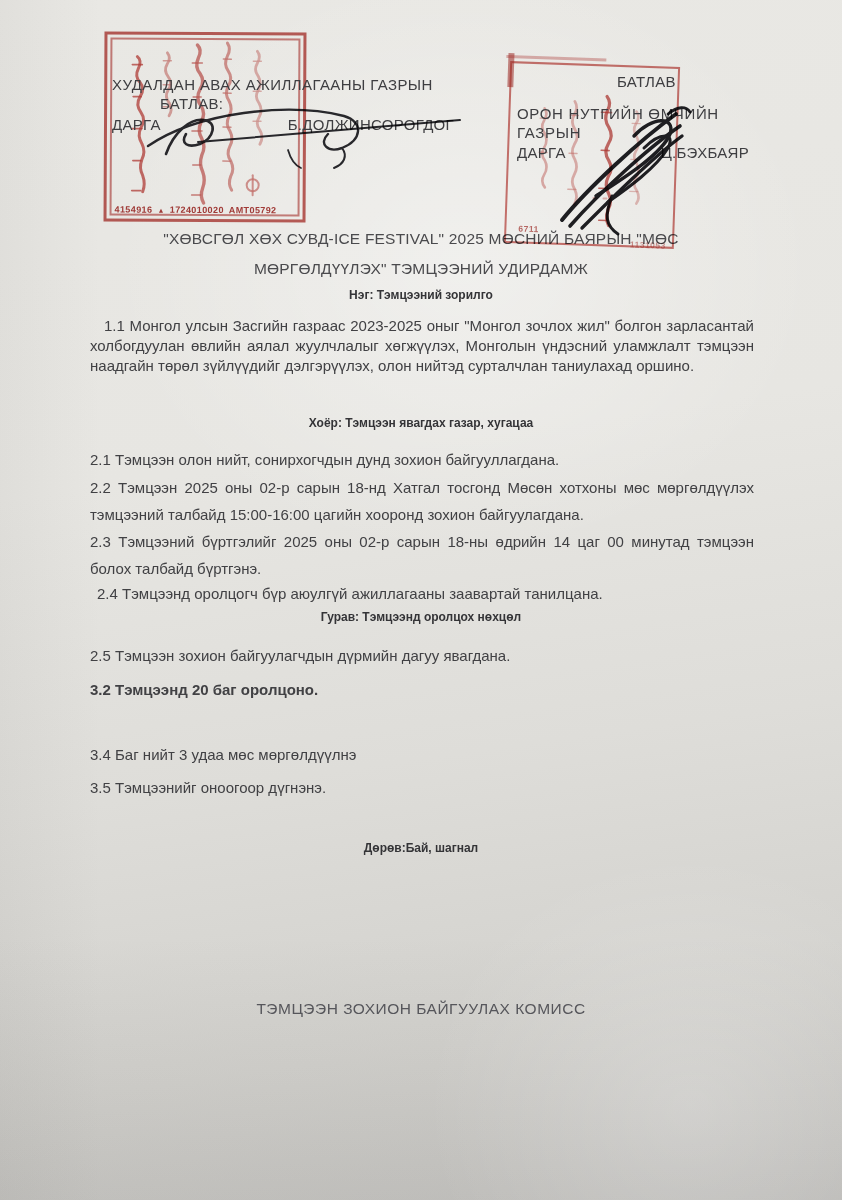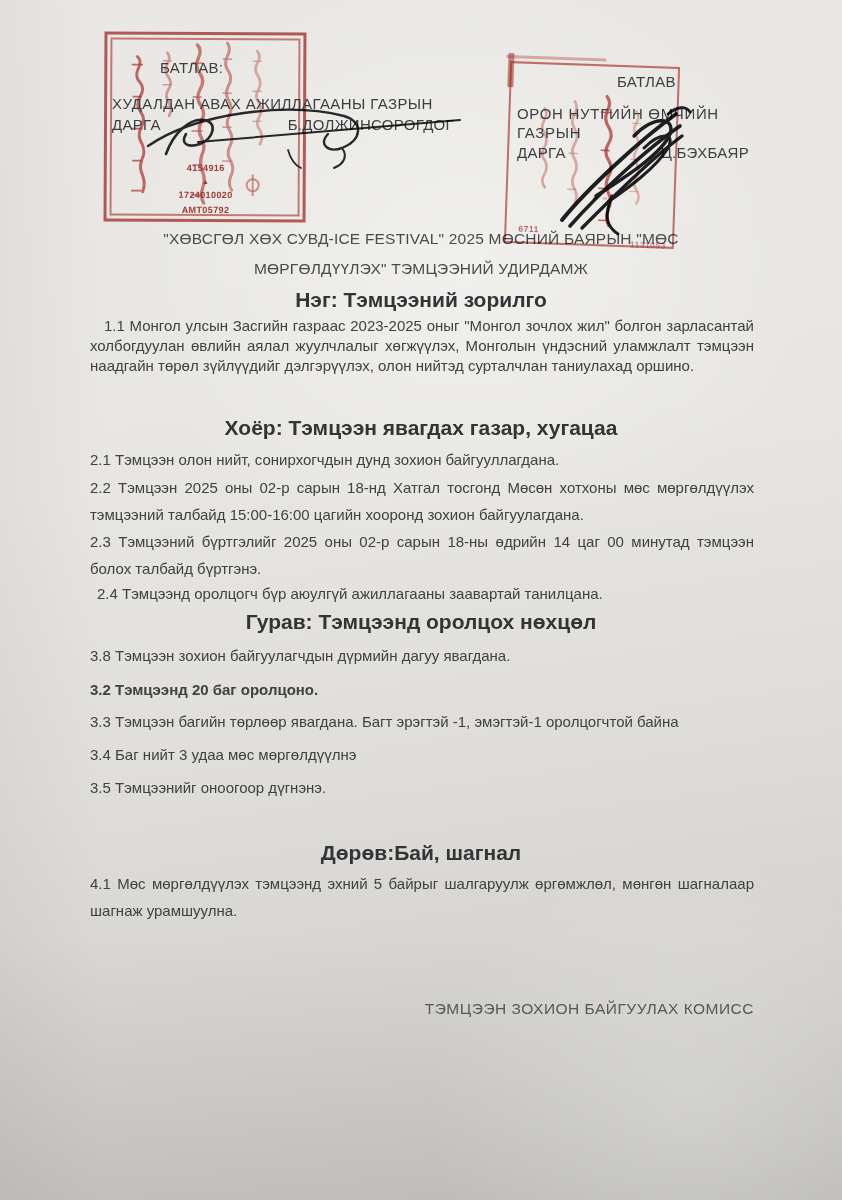--- a/index.html
+++ b/index.html
@@ -16,25 +16,25 @@
       linear-gradient(to bottom, rgba(0,0,0,0) 78%, rgba(90,88,85,.10) 100%),
       linear-gradient(to right, rgba(90,88,85,.06), rgba(0,0,0,0) 12%);
   }
   .approve{position:absolute;z-index:5;font-size:15px;line-height:19px;letter-spacing:.3px;color:#3e3e41;}
   .approve .row{display:flex;justify-content:space-between;}
   .title{
     position:absolute;top:224px;left:81px;width:680px;z-index:2;
     text-align:center;font-size:15.5px;line-height:30px;letter-spacing:.2px;color:#4a4a4d;
   }
   .h{position:absolute;left:88px;width:666px;z-index:2;text-align:center;
-     font-weight:bold;font-size:21px;color:#343437;}
+     font-weight:bold;font-size:12px;color:#343437;}
   .p{position:absolute;left:90px;width:664px;z-index:2;font-size:15px;line-height:27px;color:#414144;}
   .p.justify{text-align:justify;}
   .p.first{line-height:20px;text-indent:14px;}
-  .footer{position:absolute;top:1000px;left:88px;width:666px;z-index:2;text-align:right;
+  .footer{position:absolute;top:1000px;left:88px;width:666px;z-index:2;text-align:center;
           font-size:15.5px;letter-spacing:.5px;color:#56565b;}
   
   .stamp{position:absolute;z-index:3;mix-blend-mode:multiply;}
   .stamp-left{
     left:104px;top:32px;width:196px;height:184px;
     border:3px solid rgba(178,52,48,.78);transform:rotate(.3deg);
   }
   .stamp-left .inner{position:absolute;inset:3px;border:2px solid rgba(178,52,48,.6);}
   .stamp-right{
     left:507px;top:64px;width:166px;height:178px;
@@ -45,21 +45,21 @@
     background:rgba(170,45,40,.55);
   }
   .stamp-right::after{
     content:"";position:absolute;left:-6px;top:-8px;width:60%;height:3px;
     background:rgba(180,50,45,.35);
   }
   .script-svg{position:absolute;left:0;top:0;}
   .serials{
     position:absolute;bottom:4px;left:8px;right:6px;z-index:2;
     display:flex;align-items:center;gap:5px;
-    font-size:9px;font-weight:bold;letter-spacing:.4px;color:rgba(168,48,44,.92);flex-direction:column;
+    font-size:9px;font-weight:bold;letter-spacing:.4px;color:rgba(168,48,44,.92);
   }
   .serials .emblem{font-size:7px;line-height:1;}
   .serial-r-left{position:absolute;left:12px;bottom:8px;font-size:8.5px;font-weight:bold;
                  color:rgba(168,48,44,.7);letter-spacing:.5px;}
   .serial-r-right{position:absolute;right:6px;bottom:-4px;font-size:8.5px;font-weight:bold;
                   color:rgba(168,48,44,.5);letter-spacing:.5px;}
   
   .sig{position:absolute;z-index:6;mix-blend-mode:multiply;}
 </style>
 </head>
@@ -125,22 +125,22 @@
           <path stroke-width="1.4" d="M-4,12 h8 M-4,48 h8 M-4,80 h8"></path>
         </g>
         <path d="M86,132 h3 M96,132 h3" stroke-width="2" opacity=".7"></path>
       </g>
     </svg>
     <span class="serial-r-left">6711</span>
     <span class="serial-r-right">1131053</span>
   </div>
 
   <div class="approve" style="left:112px;top:58px;width:342px;">
+    <div style="margin-top:17px;letter-spacing:.4px;">ХУДАЛДАН АВАХ АЖИЛЛАГААНЫ ГАЗРЫН</div>
     <div style="margin-left:48px;">БАТЛАВ:</div>
-    <div style="margin-top:17px;letter-spacing:.4px;">ХУДАЛДАН АВАХ АЖИЛЛАГААНЫ ГАЗРЫН</div>
     <div class="row" style="margin-top:2px;">
       <span>ДАРГА</span>
       <span>Б.ДОЛЖИНСОРОГДОГ</span>
     </div>
   </div>
 
   <div class="approve" style="left:517px;top:72px;width:232px;">
     <div style="margin-left:100px;">БАТЛАВ</div>
     <div style="margin-top:13px;letter-spacing:.7px;">ОРОН НУТГИЙН ӨМЧИЙН ГАЗРЫН</div>
     <div class="row" style="margin-top:1px;">
@@ -179,24 +179,22 @@
   <div class="h" style="top:288px;">Нэг: Тэмцээний  зорилго</div>
   <div class="p justify first" style="top:316px;">1.1    Монгол улсын Засгийн газраас 2023-2025 оныг "Монгол зочлох жил" болгон зарласантай холбогдуулан өвлийн аялал жуулчлалыг хөгжүүлэх, Монголын үндэсний уламжлалт тэмцээн наадгайн төрөл зүйлүүдийг дэлгэрүүлэх, олон нийтэд сурталчлан таниулахад оршино.</div>
 
   <div class="h" style="top:416px;">Хоёр: Тэмцээн явагдах газар, хугацаа</div>
   <div class="p" style="top:446px;">2.1 Тэмцээн олон нийт, сонирхогчдын дунд зохион байгууллагдана.</div>
   <div class="p justify" style="top:474px;">2.2 Тэмцээн 2025 оны 02-р сарын 18-нд  Хатгал тосгонд Мөсөн хотхоны мөс мөргөлдүүлэх тэмцээний талбайд 15:00-16:00 цагийн хооронд зохион байгуулагдана.</div>
   <div class="p justify" style="top:528px;">2.3 Тэмцээний бүртгэлийг 2025 оны 02-р сарын 18-ны өдрийн 14 цаг 00 минутад тэмцээн болох талбайд бүртгэнэ.</div>
   <div class="p" style="top:580px;margin-left:7px;">2.4 Тэмцээнд оролцогч бүр аюулгүй ажиллагааны заавартай танилцана.</div>
 
   <div class="h" style="top:610px;text-align:center;">Гурав: Тэмцээнд оролцох нөхцөл</div>
-  <div class="p" style="top:642px;">3.8  Тэмцээн зохион байгуулагчдын  дүрмийн дагуу  явагдана.</div>
+  <div class="p" style="top:642px;">2.5  Тэмцээн зохион байгуулагчдын  дүрмийн дагуу  явагдана.</div>
   <div class="p" style="top:676px;font-weight:bold;">3.2  Тэмцээнд 20 баг оролцоно.</div>
-  <div class="p" style="top:708px;">3.3  Тэмцээн багийн төрлөөр явагдана. Багт эрэгтэй -1, эмэгтэй-1 оролцогчтой байна</div>
   <div class="p" style="top:741px;">3.4  Баг нийт 3 удаа мөс мөргөлдүүлнэ</div>
   <div class="p" style="top:774px;">3.5  Тэмцээнийг оноогоор дүгнэнэ.</div>
 
   <div class="h" style="top:841px;">Дөрөв:Бай, шагнал</div>
-  <div class="p justify" style="top:870px;">4.1  Мөс мөргөлдүүлэх тэмцээнд эхний 5 байрыг шалгаруулж өргөмжлөл, мөнгөн шагналаар шагнаж урамшуулна.</div>
 
   <div class="footer">ТЭМЦЭЭН ЗОХИОН БАЙГУУЛАХ КОМИСС</div>
 
 </div>
 
 </body></html>

